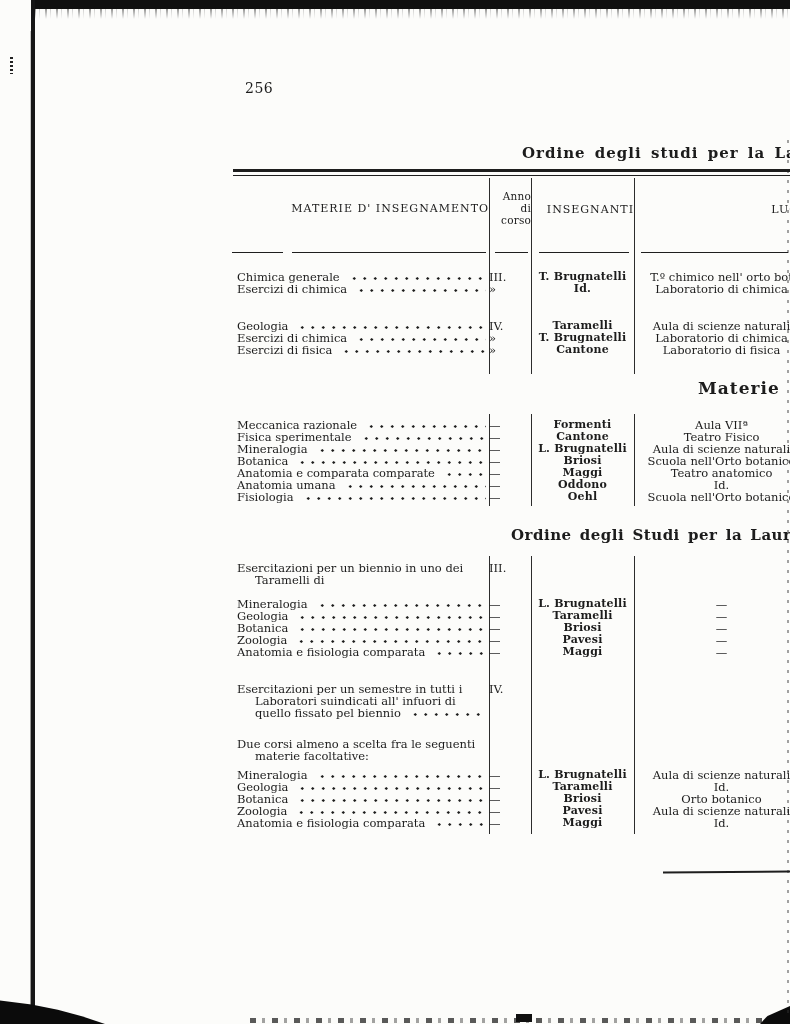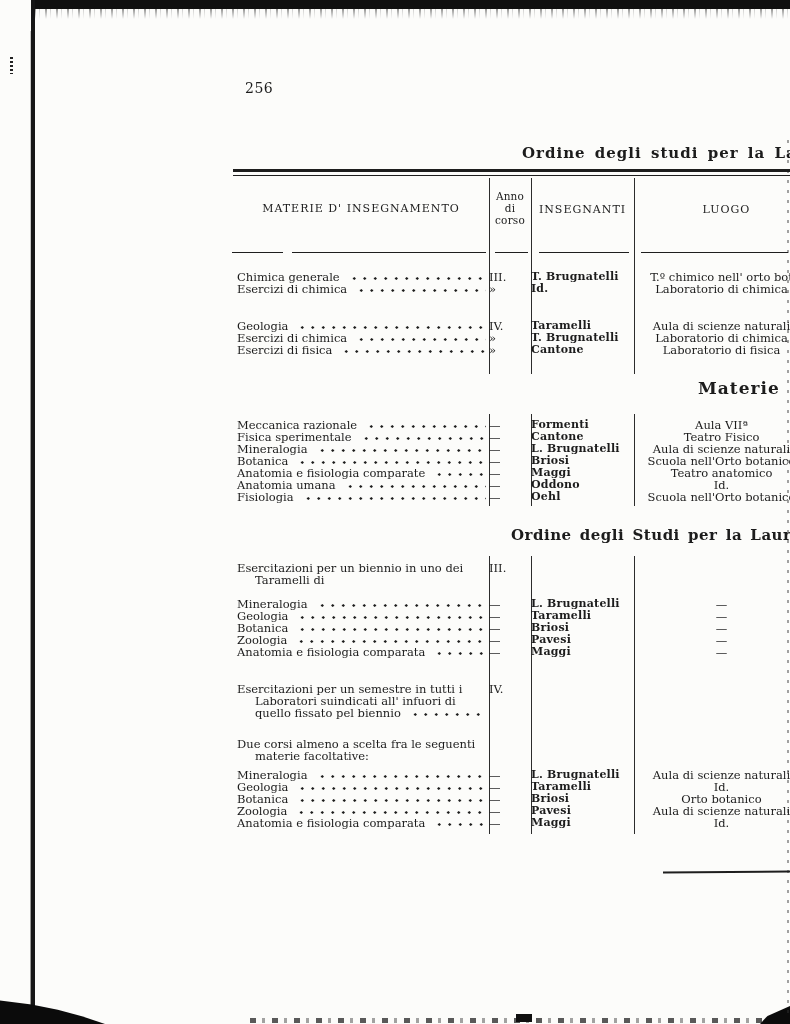--- a/index.html
+++ b/index.html
@@ -29,36 +29,36 @@
   
   .pageno{position:absolute;left:245px;top:80px;font-size:14px;letter-spacing:.5px;}
   .faculty{position:absolute;left:472px;top:113px;font-size:18px;letter-spacing:4px;word-spacing:5px;white-space:nowrap;}
   .subtitle{position:absolute;left:522px;top:144px;font-size:15px;font-weight:bold;letter-spacing:1px;word-spacing:3px;white-space:nowrap;}
   .h-materie{position:absolute;left:698px;top:378px;font-size:17px;font-weight:bold;letter-spacing:1px;white-space:nowrap;}
   .h-ordine2{position:absolute;left:511px;top:526px;font-size:15px;font-weight:bold;letter-spacing:.5px;word-spacing:2.5px;white-space:nowrap;}
   
   .rule{position:absolute;background:#1e1e1e;}
   .vrule{position:absolute;width:1px;background:#2c2c2c;}
   
-  .th{position:absolute;text-align:center;font-size:11px;letter-spacing:1px;}
+  .th{position:absolute;text-align:right;font-size:11px;letter-spacing:1px;}
   .th-anno{font-size:10.5px;letter-spacing:.2px;line-height:12px;}
   
   .sec{position:absolute;left:233px;width:576px;display:grid;
     grid-template-columns:256px 42px 103px 175px;grid-auto-rows:12px;
     font-size:11.5px;line-height:12px;}
   .cell{white-space:nowrap;}
   .m{display:flex;align-items:stretch;padding-left:4px;}
   .m .txt{white-space:nowrap;}
   .m .dots{flex:1;margin-left:7px;margin-right:3px;
     background-image:radial-gradient(circle,#1d1d1d 1.05px,transparent 1.45px);
     background-size:10.5px 5px;background-repeat:repeat-x;background-position:2px 65%;}
   .m.noleader .dots{background:none;}
   .m .indent{padding-left:18px;}
   .a{text-align:left;}
-  .i{font-weight:bold;font-size:11px;letter-spacing:.2px;}
+  .i{text-align:center;font-weight:bold;font-size:11px;letter-spacing:.2px;}
   .l{text-align:center;}
 </style>
 </head>
 <body>
 
 <div class="page">
 
   <div class="top-band"></div>
   <div class="top-band-fuzz"></div>
   <div class="left-line"></div>
@@ -164,21 +164,21 @@
     <div class="cell i">L. Brugnatelli</div>
     <div class="cell l">Aula di scienze naturali</div>
     <div class="cell m">
         <span class="txt">Botanica</span>
         <span class="dots"></span>
       </div>
     <div class="cell a">—</div>
     <div class="cell i">Briosi</div>
     <div class="cell l">Scuola nell'Orto botanico</div>
     <div class="cell m">
-        <span class="txt">Anatomia e fisiologia comparate</span>
+        <span class="txt">Anatomia e comparata comparate</span>
         <span class="dots"></span>
       </div>
     <div class="cell a">—</div>
     <div class="cell i">Maggi</div>
     <div class="cell l">Teatro anatomico</div>
     <div class="cell m">
         <span class="txt">Anatomia umana</span>
         <span class="dots"></span>
       </div>
     <div class="cell a">—</div>

